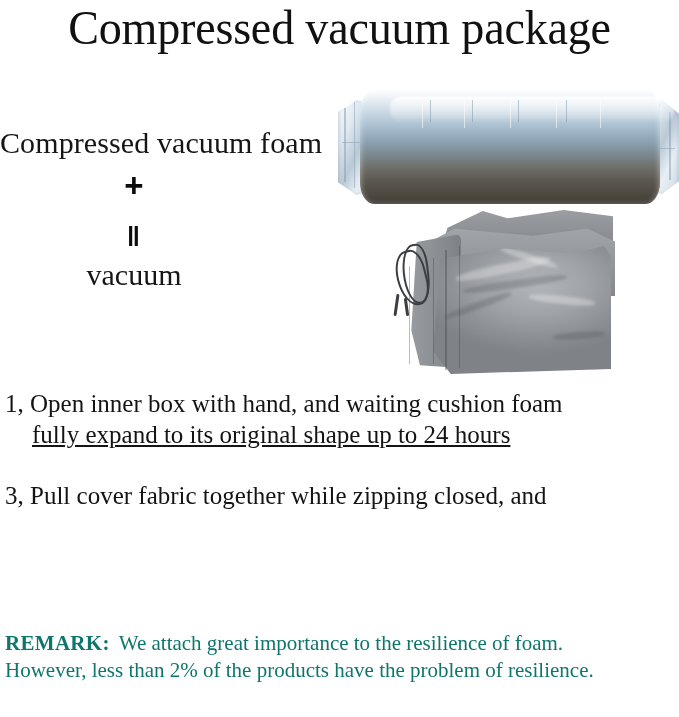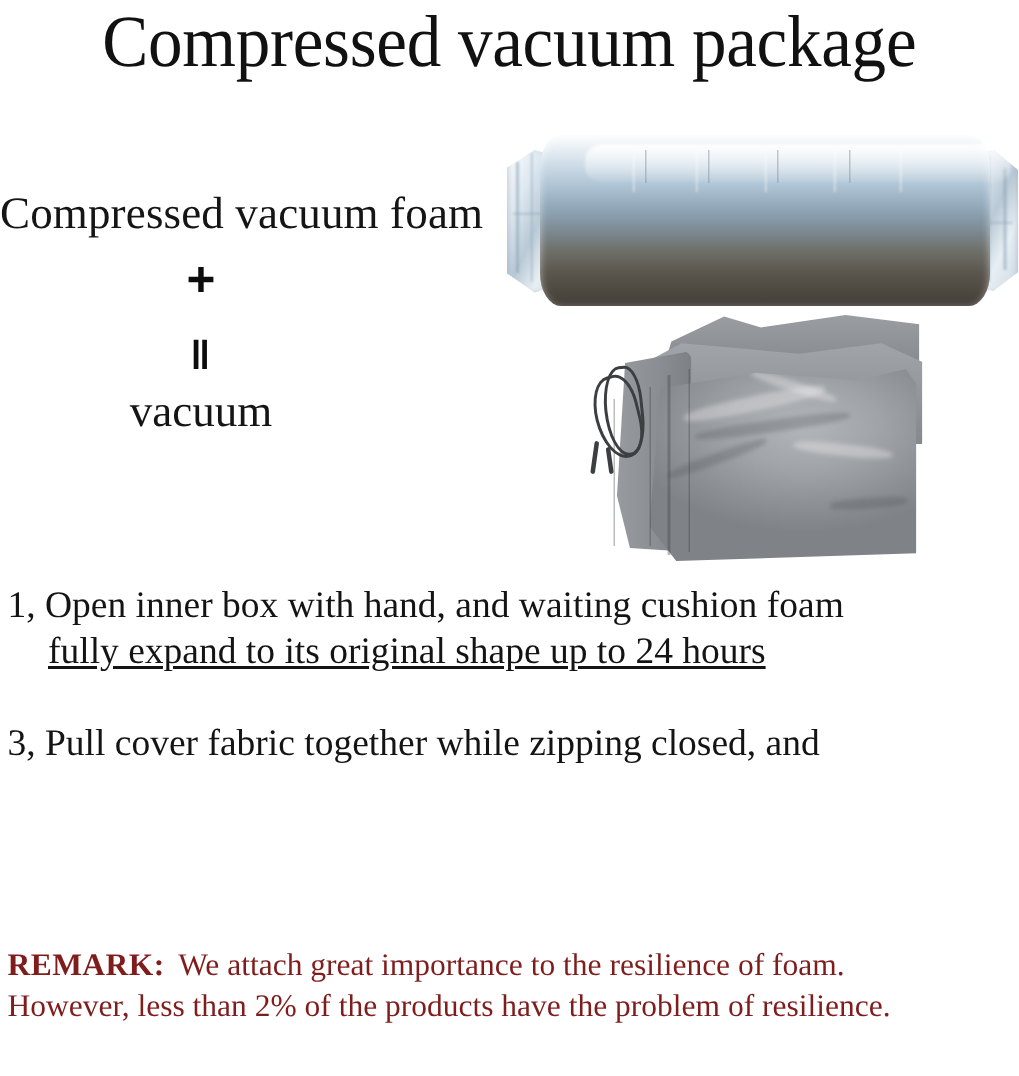--- a/index.html
+++ b/index.html
@@ -221,21 +221,21 @@
   }
   .step-line.cont { padding-left: 32px; text-decoration: underline; }
   .step-gap { height: 15px; }
 
   
   .remark {
     position: absolute;
     left: 5px;
     top: 630px;
     width: 670px;
-    color: #7f1d1d;
+    color: #0f766e;
   }
   .remark-line {
     font-size: 21px;
     line-height: 27px;
     white-space: nowrap;
   }
   .remark-label {
     font-weight: 700;
     letter-spacing: 0.3px;
     margin-right: 9px;

